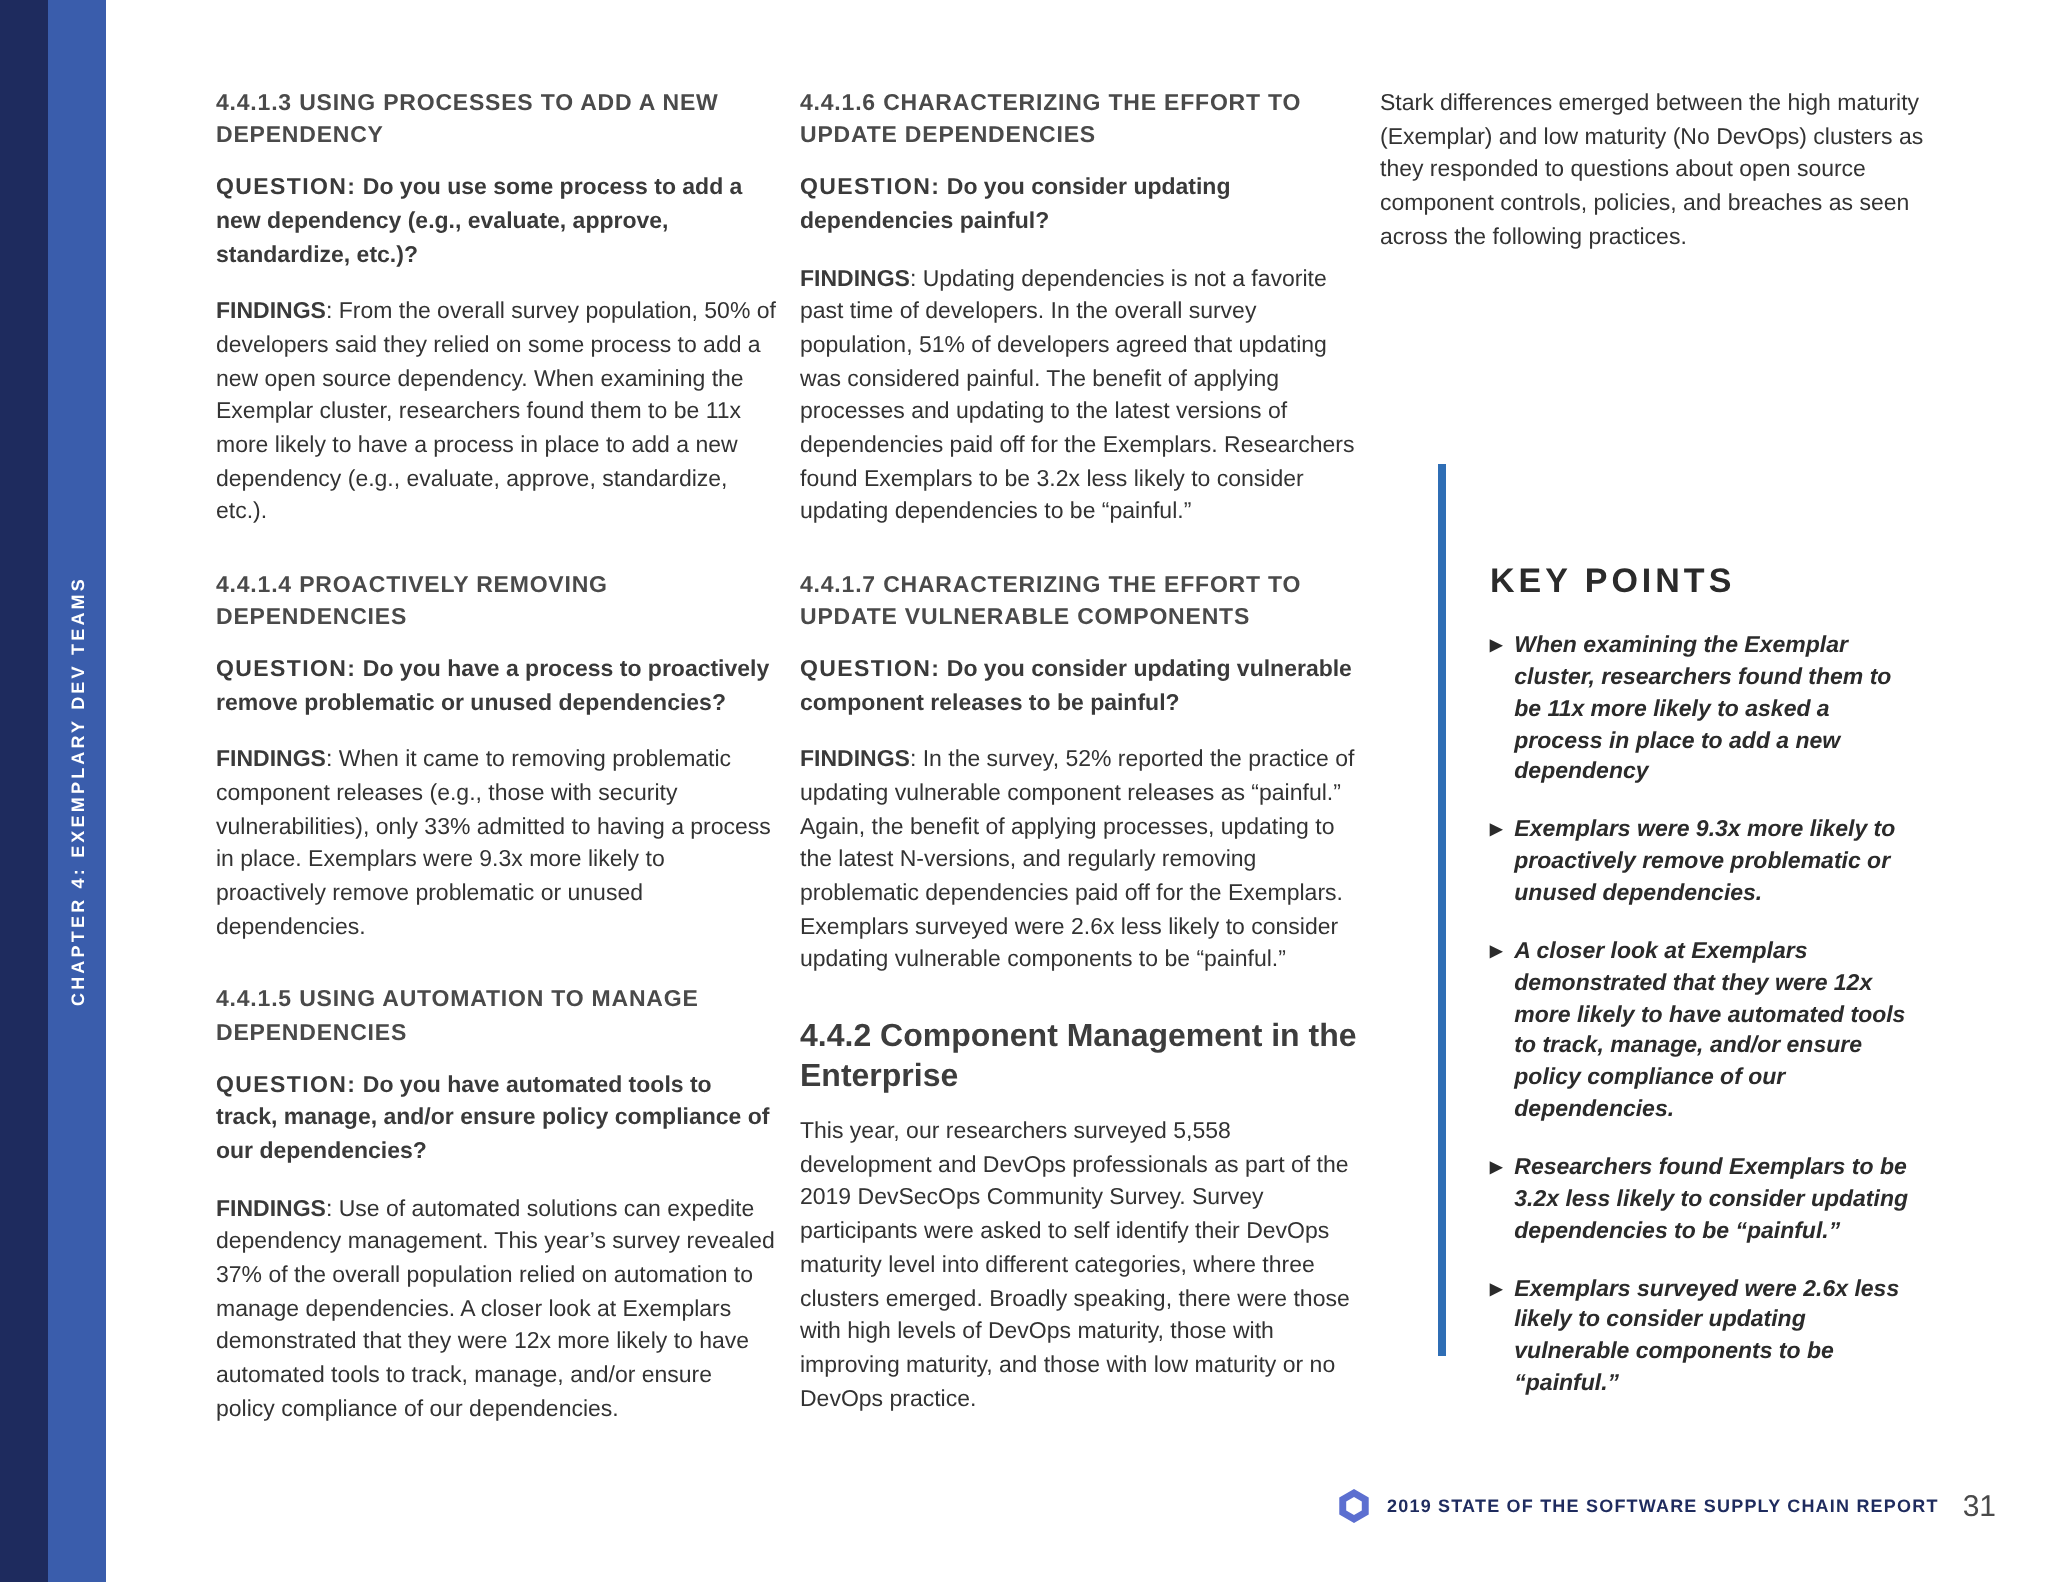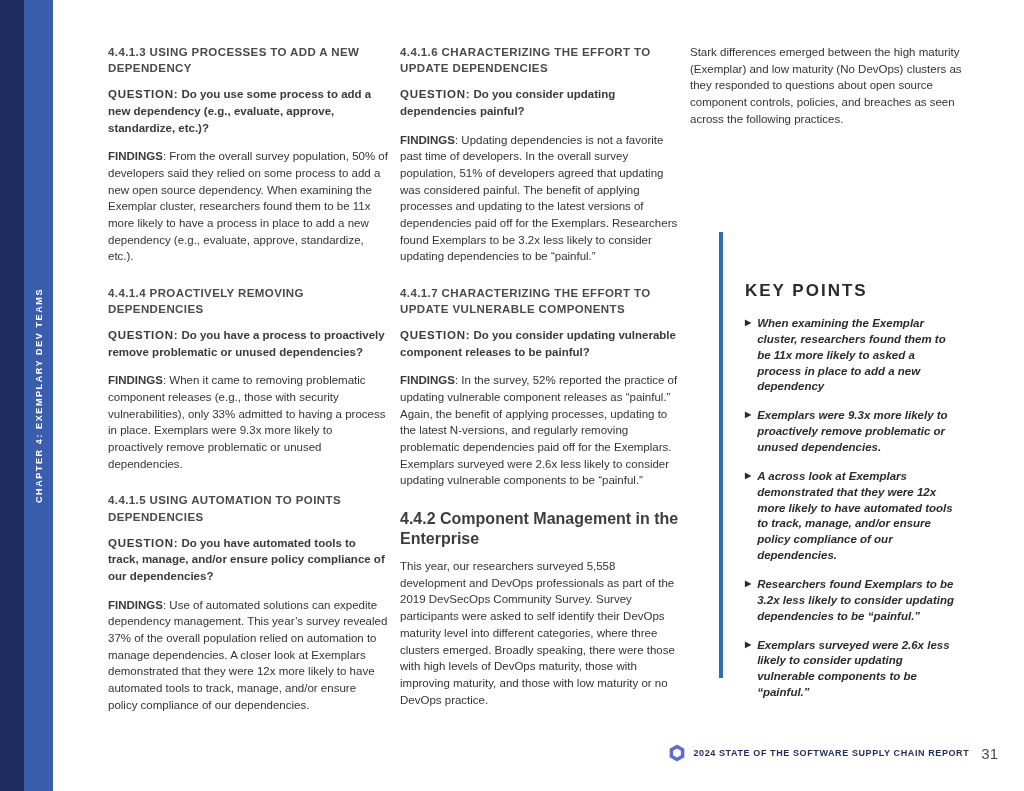--- a/index.html
+++ b/index.html
@@ -95,21 +95,21 @@
       <div class="h-section">4.4.1.3 USING PROCESSES TO ADD A NEW DEPENDENCY</div>
       <p class="para q"><span class="label">QUESTION:</span><span> Do you use some process to add a new dependency (e.g., evaluate, approve, standardize, etc.)?</span></p>
       <p class="para f"><span class="label">FINDINGS</span><span>: From the overall survey population, 50% of developers said they relied on some process to add a new open source dependency. When examining the Exemplar cluster, researchers found them to be 11x more likely to have a process in place to add a new dependency (e.g., evaluate, approve, standardize, etc.).</span></p>
     </div>
     <div class="section">
       <div class="h-section">4.4.1.4 PROACTIVELY REMOVING DEPENDENCIES</div>
       <p class="para q"><span class="label">QUESTION:</span><span> Do you have a process to proactively remove problematic or unused dependencies?</span></p>
       <p class="para f"><span class="label">FINDINGS</span><span>: When it came to removing problematic component releases (e.g., those with security vulnerabilities), only 33% admitted to having a process in place. Exemplars were 9.3x more likely to proactively remove problematic or unused dependencies.</span></p>
     </div>
     <div class="section">
-      <div class="h-section">4.4.1.5 USING AUTOMATION TO POINTS DEPENDENCIES</div>
+      <div class="h-section">4.4.1.5 USING AUTOMATION TO MANAGE DEPENDENCIES</div>
       <p class="para q"><span class="label">QUESTION:</span><span> Do you have automated tools to track, manage, and/or ensure policy compliance of our dependencies?</span></p>
       <p class="para f"><span class="label">FINDINGS</span><span>: Use of automated solutions can expedite dependency management. This year’s survey revealed 37% of the overall population relied on automation to manage dependencies. A closer look at Exemplars demonstrated that they were 12x more likely to have automated tools to track, manage, and/or ensure policy compliance of our dependencies.</span></p>
     </div>
   </div>
 
   <div class="col col2">
     <div class="section">
       <div class="h-section">4.4.1.6 CHARACTERIZING THE EFFORT TO UPDATE DEPENDENCIES</div>
       <p class="para q"><span class="label">QUESTION:</span><span> Do you consider updating dependencies painful?</span></p>
       <p class="para f"><span class="label">FINDINGS</span><span>: Updating dependencies is not a favorite past time of developers. In the overall survey population, 51% of developers agreed that updating was considered painful. The benefit of applying processes and updating to the latest versions of dependencies paid off for the Exemplars. Researchers found Exemplars to be 3.2x less likely to consider updating dependencies to be “painful.”</span></p>
@@ -135,34 +135,34 @@
     <div class="kp-item">
       <span class="arrow">▶</span>
       <span>When examining the Exemplar cluster, researchers found them to be 11x more likely to asked a process in place to add a new dependency</span>
     </div>
     <div class="kp-item">
       <span class="arrow">▶</span>
       <span>Exemplars were 9.3x more likely to proactively remove problematic or unused dependencies.</span>
     </div>
     <div class="kp-item">
       <span class="arrow">▶</span>
-      <span>A across look at Exemplars demonstrated that they were 12x more likely to have automated tools to track, manage, and/or ensure policy compliance of our dependencies.</span>
+      <span>A closer look at Exemplars demonstrated that they were 12x more likely to have automated tools to track, manage, and/or ensure policy compliance of our dependencies.</span>
     </div>
     <div class="kp-item">
       <span class="arrow">▶</span>
       <span>Researchers found Exemplars to be 3.2x less likely to consider updating dependencies to be “painful.”</span>
     </div>
     <div class="kp-item">
       <span class="arrow">▶</span>
       <span>Exemplars surveyed were 2.6x less likely to consider updating vulnerable components to be “painful.”</span>
     </div>
   </div>
 
   <div class="footer">
     <svg class="logo" viewBox="0 0 18 18">
       <path fill-rule="evenodd" fill="#5c6fd0" d="M9 0.5 L16.36 4.75 L16.36 13.25 L9 17.5 L1.64 13.25 L1.64 4.75 Z
            M9 4.5 L12.9 6.75 L12.9 11.25 L9 13.5 L5.1 11.25 L5.1 6.75 Z"></path>
     </svg>
-    <span class="report-title">2024 STATE OF THE SOFTWARE SUPPLY CHAIN REPORT</span>
+    <span class="report-title">2019 STATE OF THE SOFTWARE SUPPLY CHAIN REPORT</span>
     <span class="page-number">31</span>
   </div>
 
 </div>
 
 </body></html>

